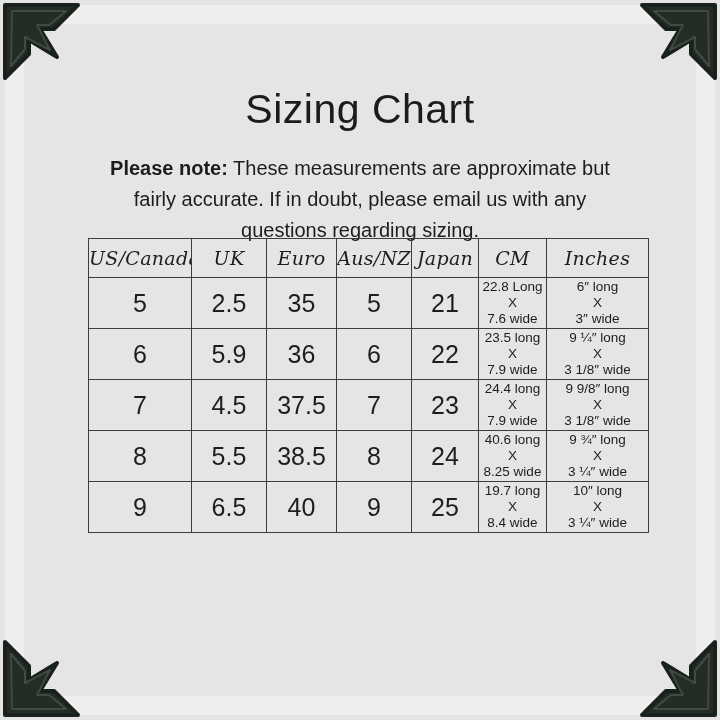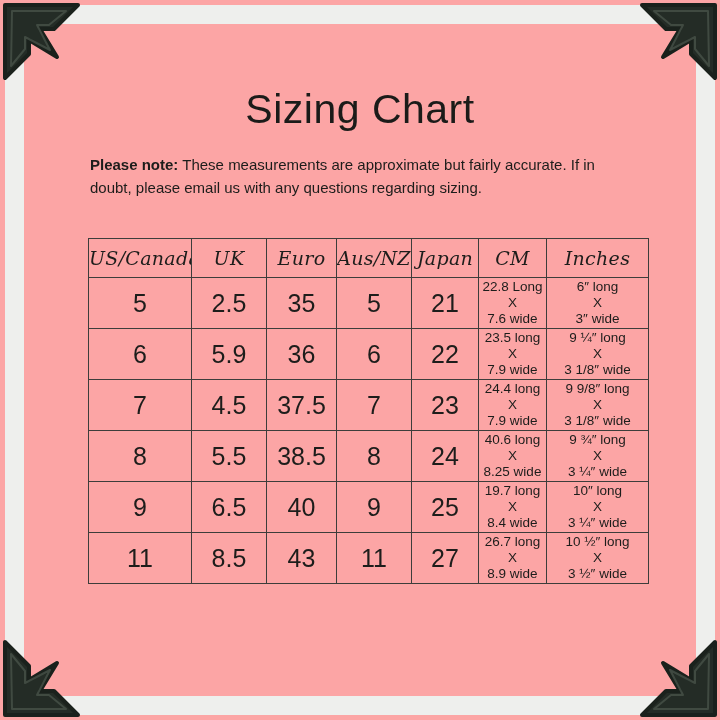--- a/index.html
+++ b/index.html
@@ -6,21 +6,21 @@
   body {
     width: 720px; height: 720px;
     background: #ffffff;
     font-family: "Liberation Sans", sans-serif;
     color: #1d1d1b;
   }
   .page {
     position: relative;
     width: 720px; height: 720px;
     overflow: hidden;
-    background: #fca5a5;
+    background: #e5e5e5;
   }
   
   .frame-band {
     position: absolute;
     inset: 5px;
     border: 19px solid #eeefed;
     border-radius: 8px;
     pointer-events: none;
   }
   
@@ -42,21 +42,22 @@
     text-align: center;
     font-size: 41px;
     font-weight: 500;
     letter-spacing: 0.5px;
     color: #1b1b19;
   }
   .note {
     margin: 0;
     position: absolute;
     top: 153px; left: 90px; right: 90px;
-    font-size: 15px;
+    text-align: center;
+    font-size: 20px;
     line-height: 1.55;
     color: #1d1d1b;
   }
   .note b { font-weight: 700; }
 
   table.sizing {
     position: absolute;
     top: 238px; left: 88px;
     width: 560px;
     border-collapse: collapse;
@@ -220,34 +221,17 @@
               <div>19.7 long</div>
               <div>X</div>
               <div>8.4 wide</div>
             </td>
             <td class="multi">
               <div>10″ long</div>
               <div>X</div>
               <div>3 ¼″ wide</div>
             </td>
           </tr>
-          <tr>
-            <td class="num">11</td>
-            <td class="num">8.5</td>
-            <td class="num">43</td>
-            <td class="num">11</td>
-            <td class="num">27</td>
-            <td class="multi">
-              <div>26.7 long</div>
-              <div>X</div>
-              <div>8.9 wide</div>
-            </td>
-            <td class="multi">
-              <div>10 ½″ long</div>
-              <div>X</div>
-              <div>3 ½″ wide</div>
-            </td>
-          </tr>
         </tbody>
     </table>
 
   </div>
 </div>
 
 </body></html>

